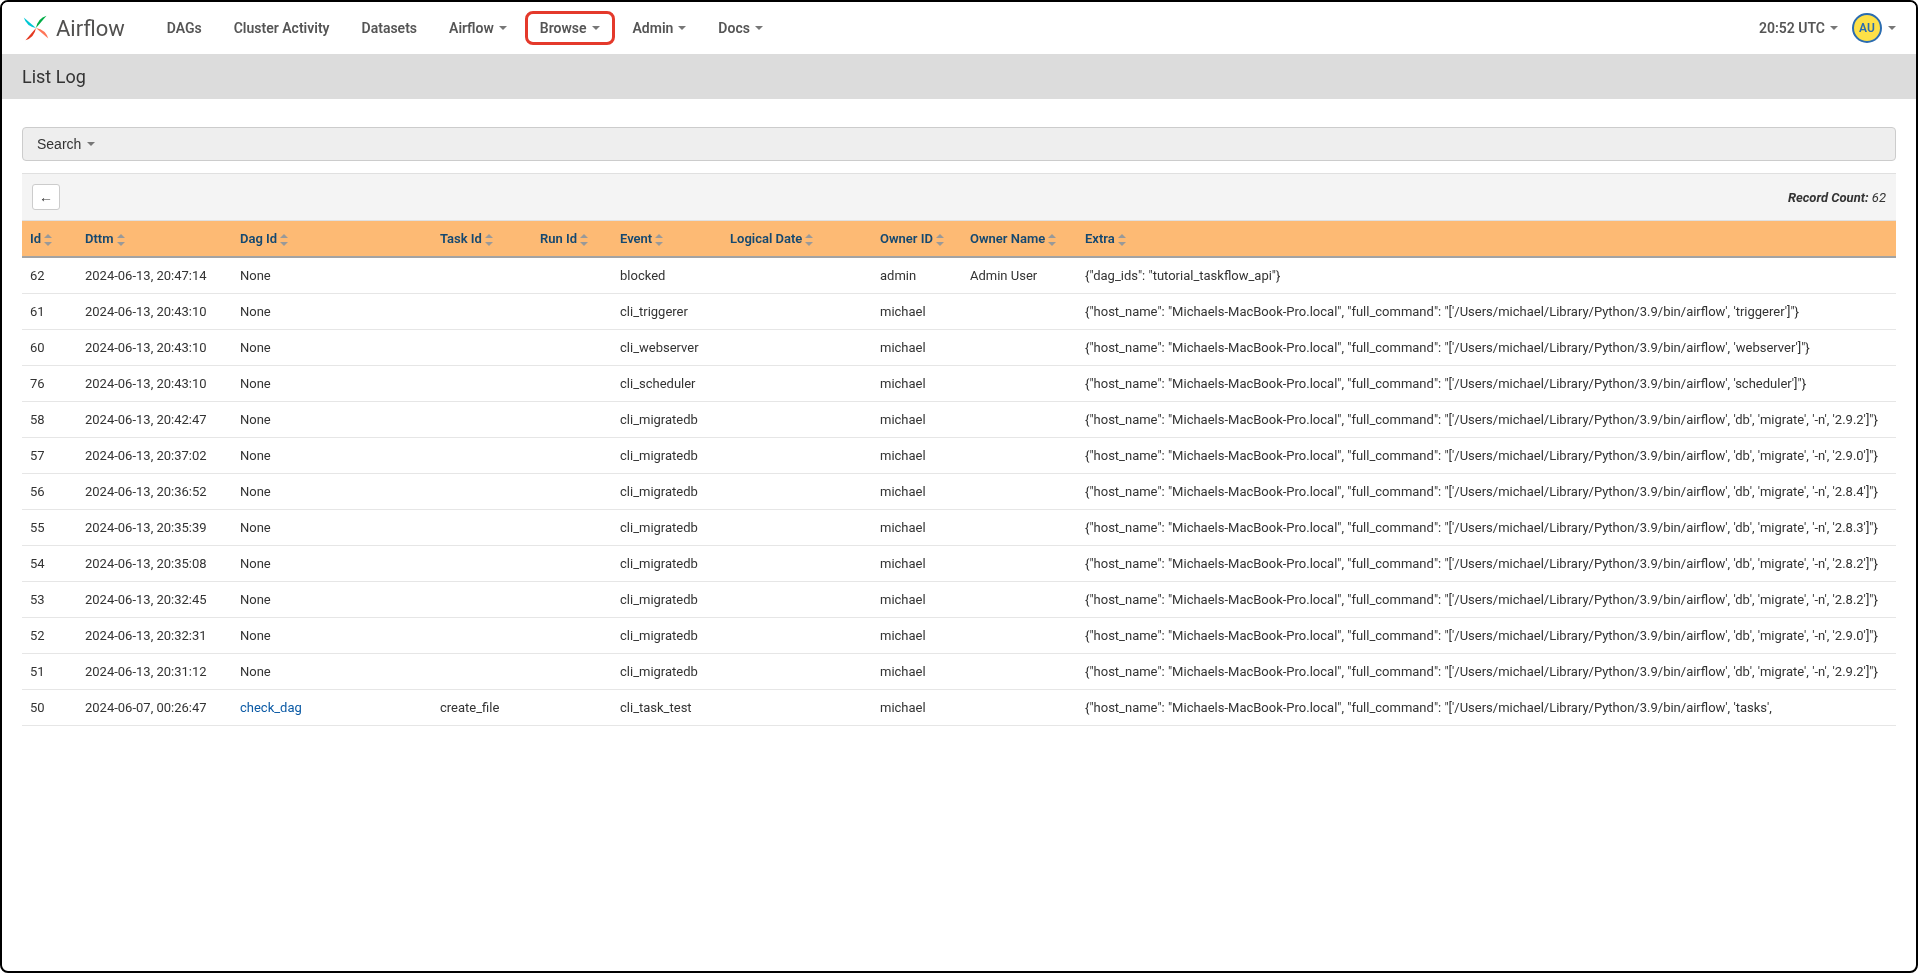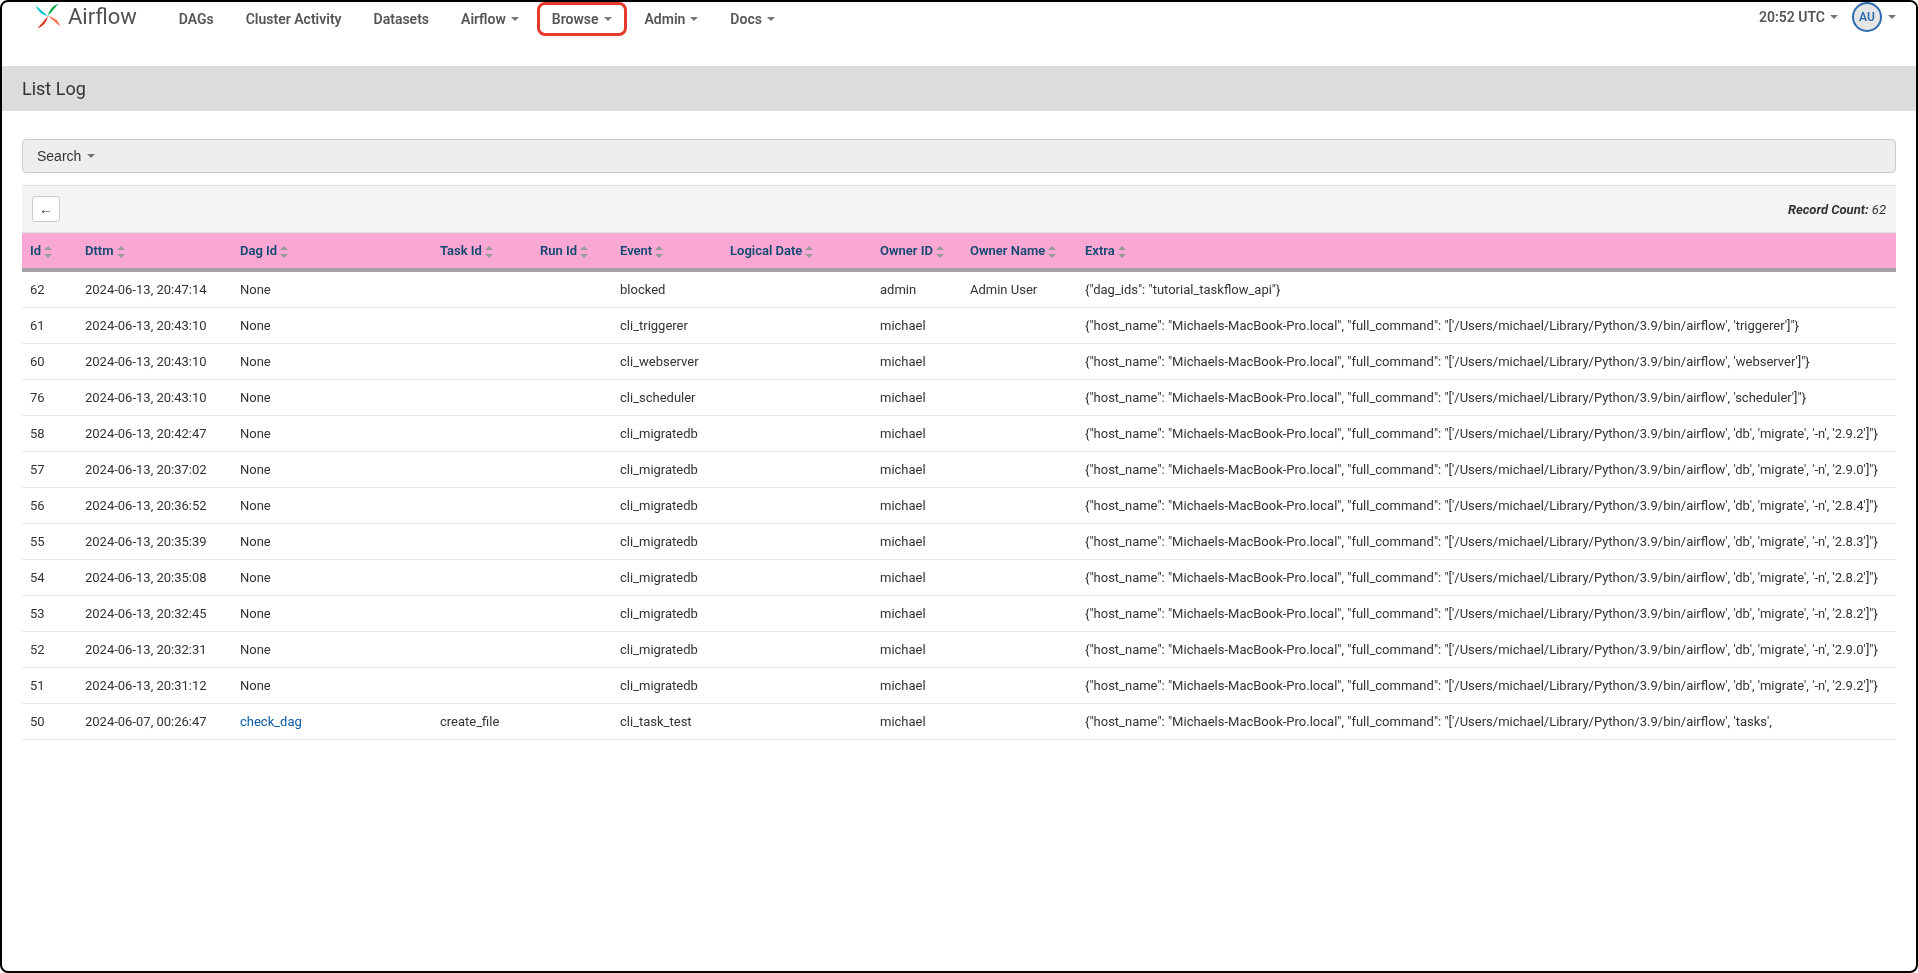--- a/index.html
+++ b/index.html
@@ -20,25 +20,24 @@
       border-radius: 8px;
     }
     .inner-scroll {
       width: 100%;
       height: 100%;
       overflow-y: scroll;
     }
     
     .navbar {
       background: #fff;
-      height: 64px;
-      display: flex;
-      align-items: flex-start;
+      height: 52px;
+      display: flex;
+      align-items: center;
       padding: 0 20px;
-      margin-left: 12px;
     }
     .navbar-brand {
       display: flex;
       align-items: center;
       font-size: 22px;
       color: #51504f;
       font-weight: 400;
       margin-right: 28px;
     }
     .navbar-brand svg { margin-right: 6px; }
@@ -84,21 +83,21 @@
       font-size: 14px;
       font-weight: 600;
       color: #555;
       display: flex;
       align-items: center;
       gap: 3px;
     }
     .avatar {
       width: 30px; height: 30px;
       border-radius: 50%;
-      background: #e5e5e5;
+      background: #fde047;
       border: 2px solid #2b6cb0;
       display: flex;
       align-items: center;
       justify-content: center;
       font-size: 12px;
       font-weight: 600;
       color: #2b6cb0;
     }
     
     .page-header {
@@ -149,26 +148,26 @@
       font-size: 13px;
       font-style: italic;
     }
     .record-count b { font-weight: 700; }
     table.log {
       width: 100%;
       border-collapse: collapse;
       font-size: 13px;
     }
     table.log thead th {
-      background: #f9a8d4;
+      background: #fdba74;
       text-align: left;
       font-weight: 600;
       color: #144870;
       padding: 10px 8px;
-      border-bottom: 4px solid #a3a3a3;
+      border-bottom: 2px solid #a3a3a3;
       cursor: pointer;
     }
     table.log thead th .sort-icons {
       display: inline-block;
       margin-left: 3px;
       position: relative;
       width: 8px; height: 12px;
       vertical-align: middle;
     }
     .sort-icons::before, .sort-icons::after {

